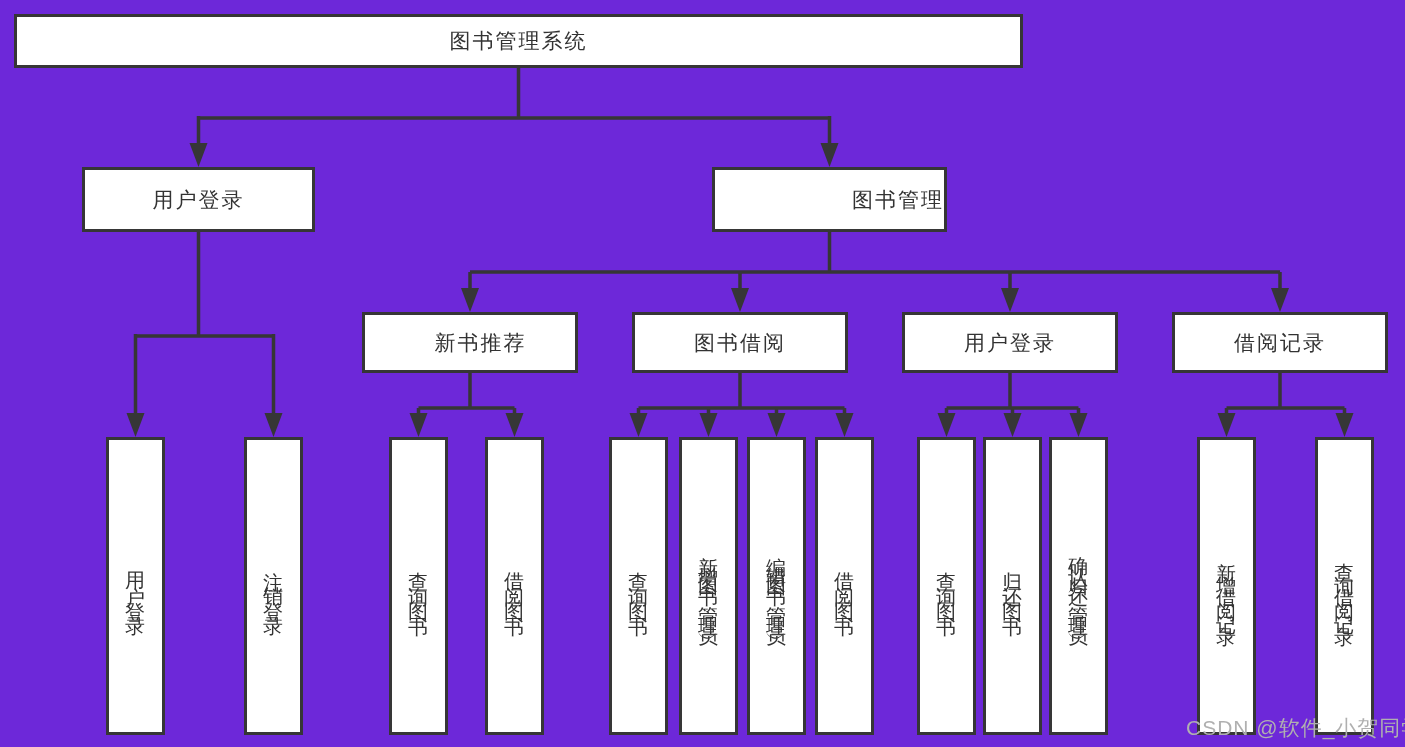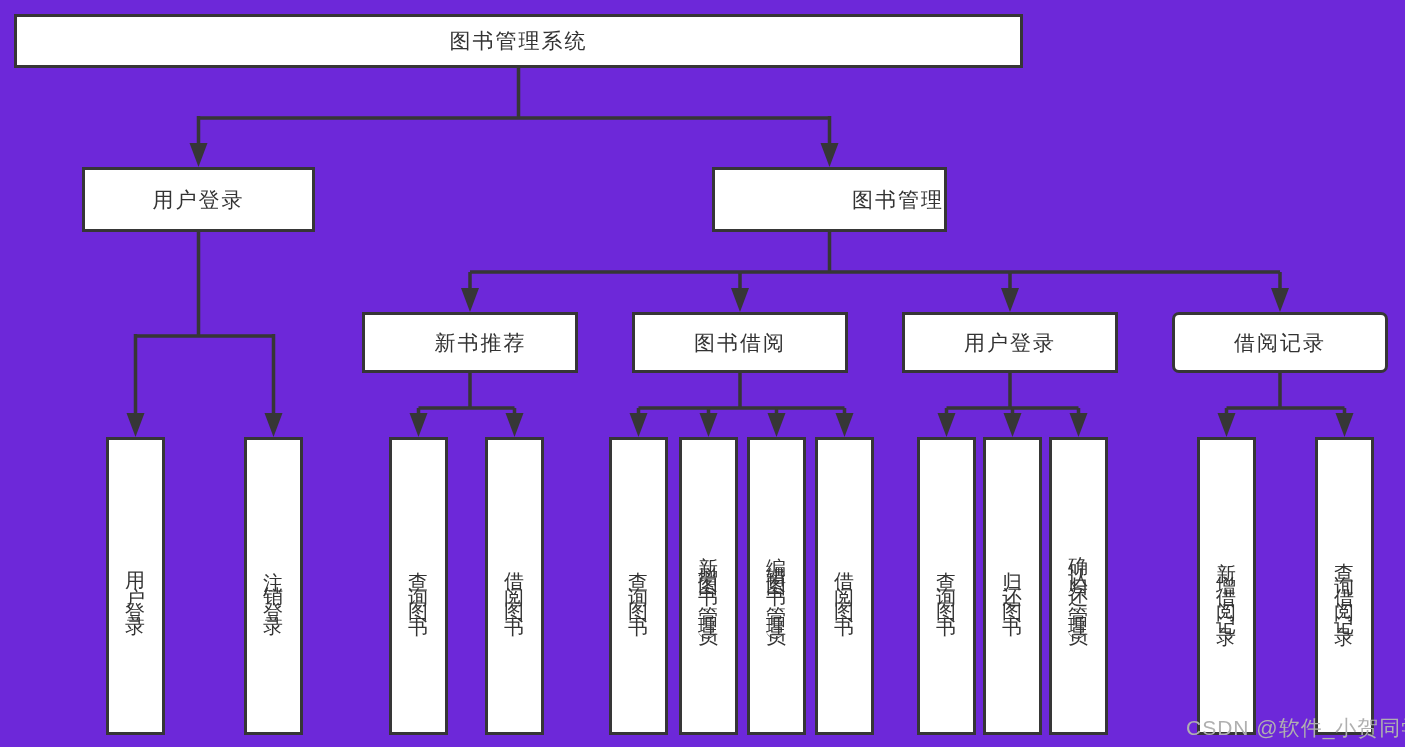--- a/index.html
+++ b/index.html
@@ -91,21 +91,21 @@
 
   <div class="node lvl2" style="left:362px;padding-left:21px;">
     <span>新书推荐</span>
   </div>
   <div class="node lvl2" style="left:632px;">
     <span>图书借阅</span>
   </div>
   <div class="node lvl2" style="left:902px;">
     <span>用户登录</span>
   </div>
-  <div class="node lvl2" style="left:1172px;border-radius:7px;">
+  <div class="node lvl2" style="left:1172px;">
     <span>借阅记录</span>
   </div>
 
   <div class="leaf" style="left:106px;">
     <span class="vtext">用户登录</span>
   </div>
   <div class="leaf" style="left:244px;">
     <span class="vtext">注销登录</span>
   </div>
 

